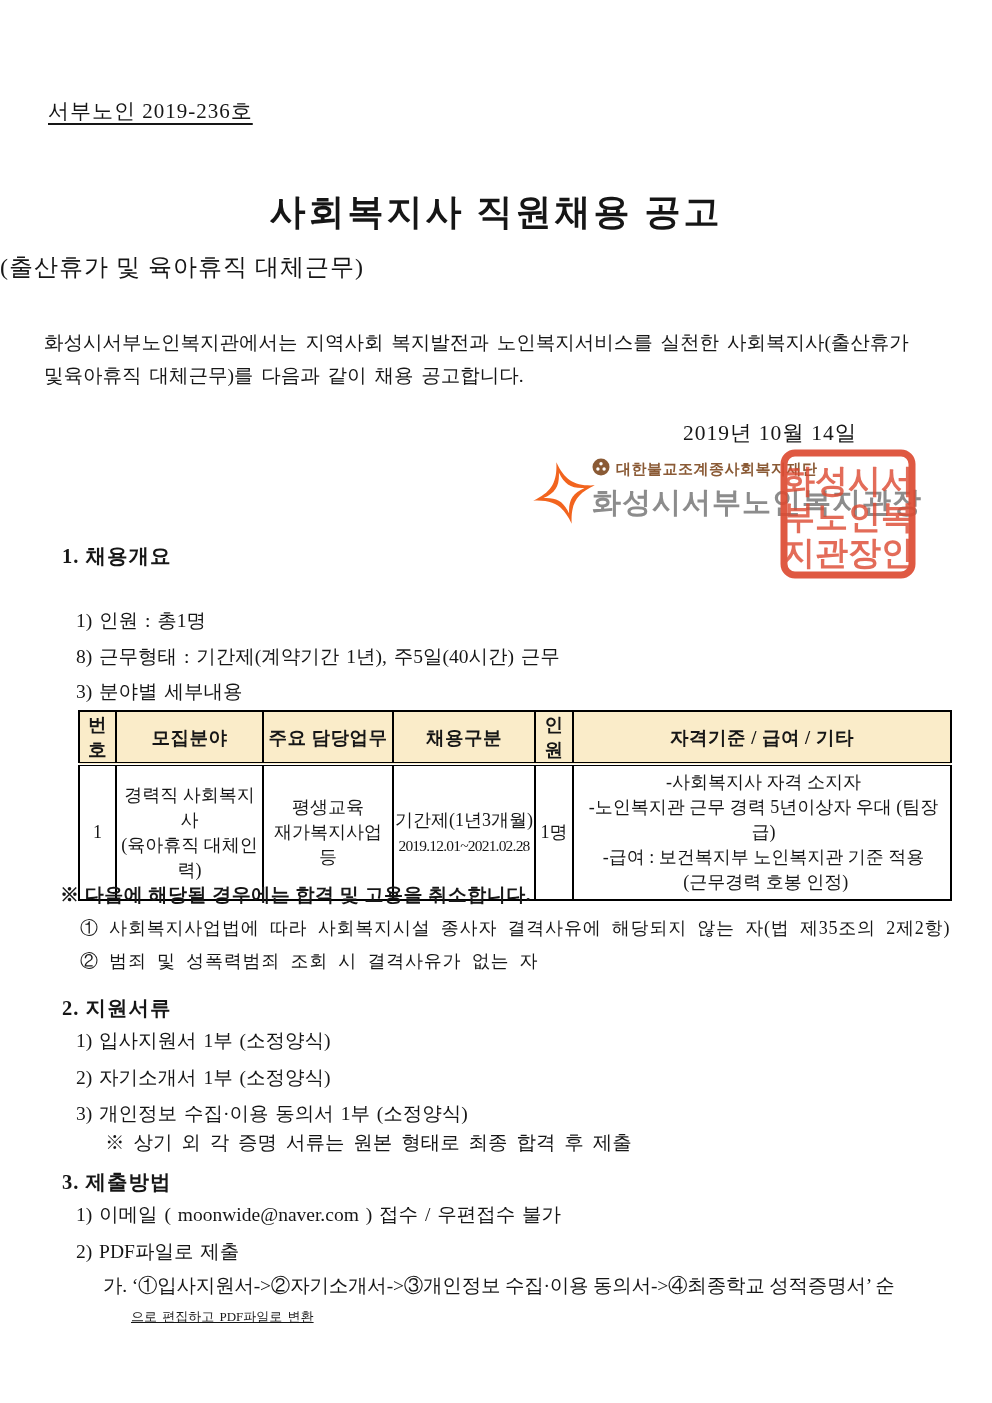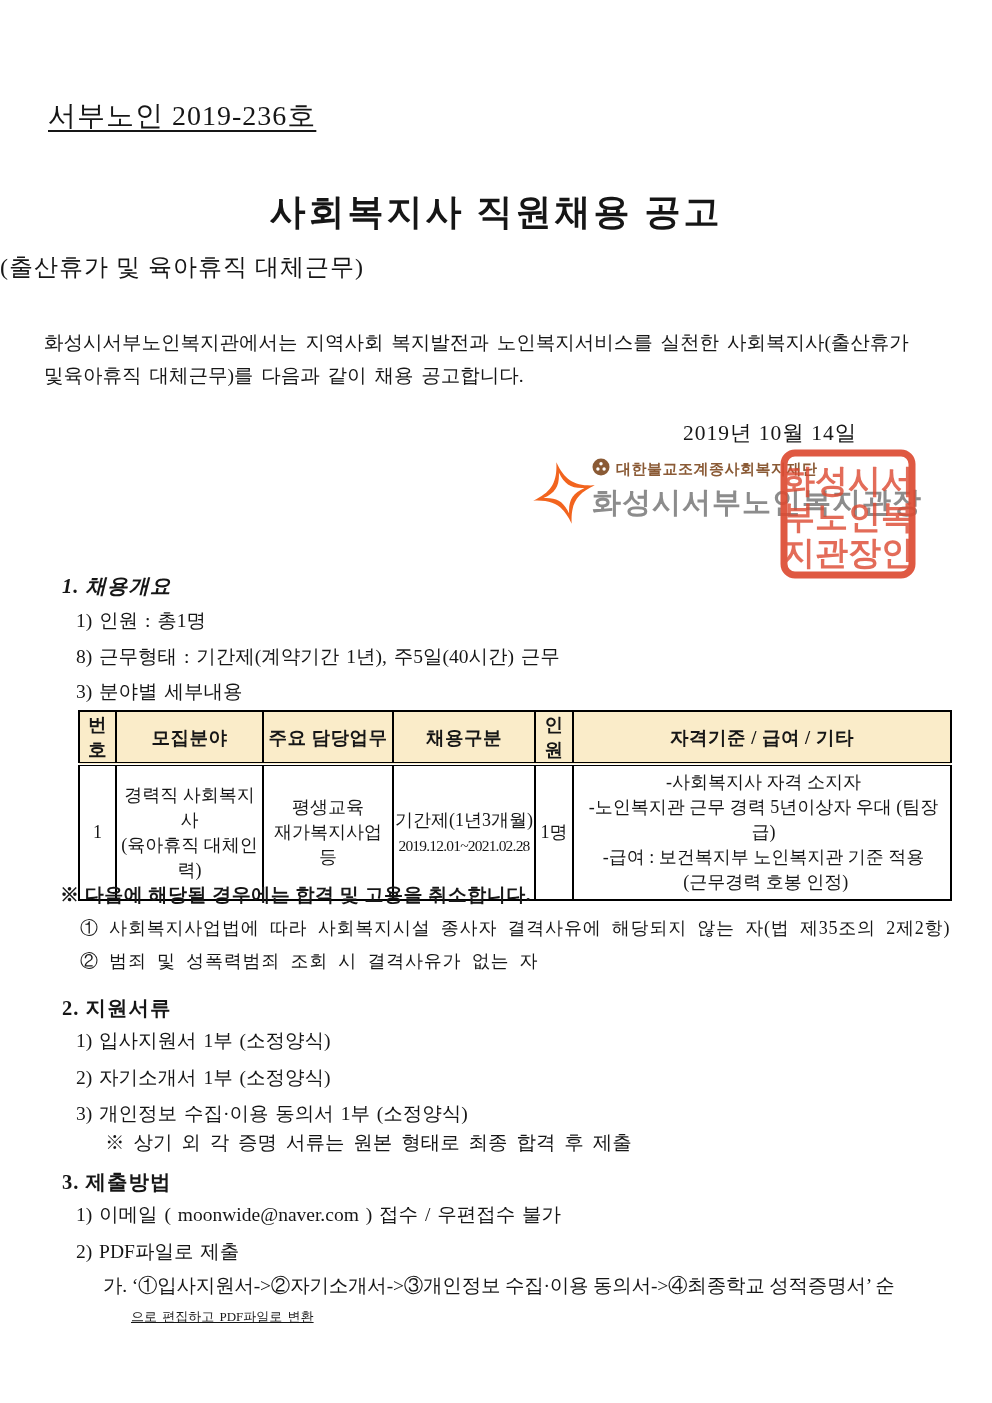--- a/index.html
+++ b/index.html
@@ -3,21 +3,21 @@
 <meta charset="utf-8">
 <style>
   * { margin:0; padding:0; box-sizing:border-box; }
   html,body { background:#ffffff; }
   .page {
     position:relative; width:992px; height:1403px; background:#ffffff;
     font-family:"Liberation Serif","DejaVu Serif",serif; color:#161616;
     overflow:hidden;
   }
   .doc-number {
-    position:absolute; left:48px; top:97px; font-size:28px; letter-spacing:1px;
+    position:absolute; left:48px; top:97px; font-size:21px; letter-spacing:1px;
     text-decoration:underline; text-underline-offset:5px; font-weight:500;
   }
   .title {
     position:absolute; top:188px; left:0; width:100%; text-align:center;
     font-size:36px; font-weight:bold; letter-spacing:3px;
   }
   .subtitle {
     position:absolute; top:251px; left:0; width:100%; text-align:left;
     font-size:24px; letter-spacing:1px; font-weight:500;
   }
@@ -35,21 +35,21 @@
   .org-name { font-size:29px; font-weight:bold; color:#8c8c8c; letter-spacing:1px; margin-top:3px; }
   .seal { position:absolute; left:779px; top:0; width:138px; height:132px; opacity:0.92; }
   .seal svg text {
     font-family:"Liberation Serif","DejaVu Serif",serif; font-weight:bold;
   }
 
   .sec-heading { position:absolute; font-size:20.5px; font-weight:bold; letter-spacing:1px; }
   .sec-items { position:absolute; font-size:19.5px; }
   .sec-items .li { line-height:35.5px; word-spacing:2px; }
 
-  .h-s1 { left:62px; top:572px;font-style:italic; }
+  .h-s1 { left:62px; top:542px; }
   .items-s1 { left:76px; top:603px; }
 
   table.recruit {
     position:absolute; left:78px; top:710px; width:872px;
     border-collapse:collapse; table-layout:fixed;
     font-family:"Liberation Serif","DejaVu Serif",serif;
   }
   table.recruit th {
     background:#faecc9; border:2px solid #000; border-bottom:4px double #000;
     height:48px; font-size:18.5px; font-weight:bold; text-align:center; letter-spacing:0.5px;

